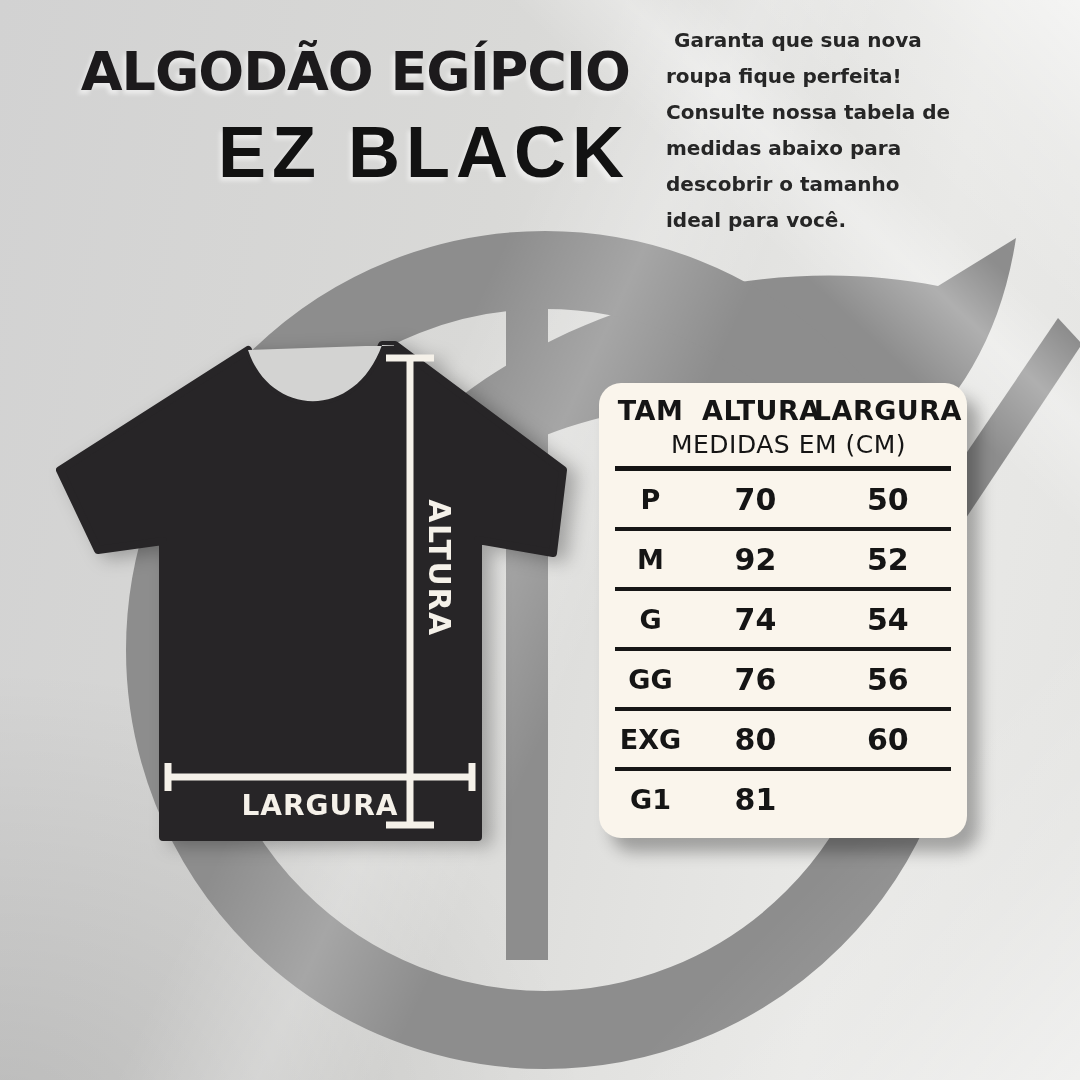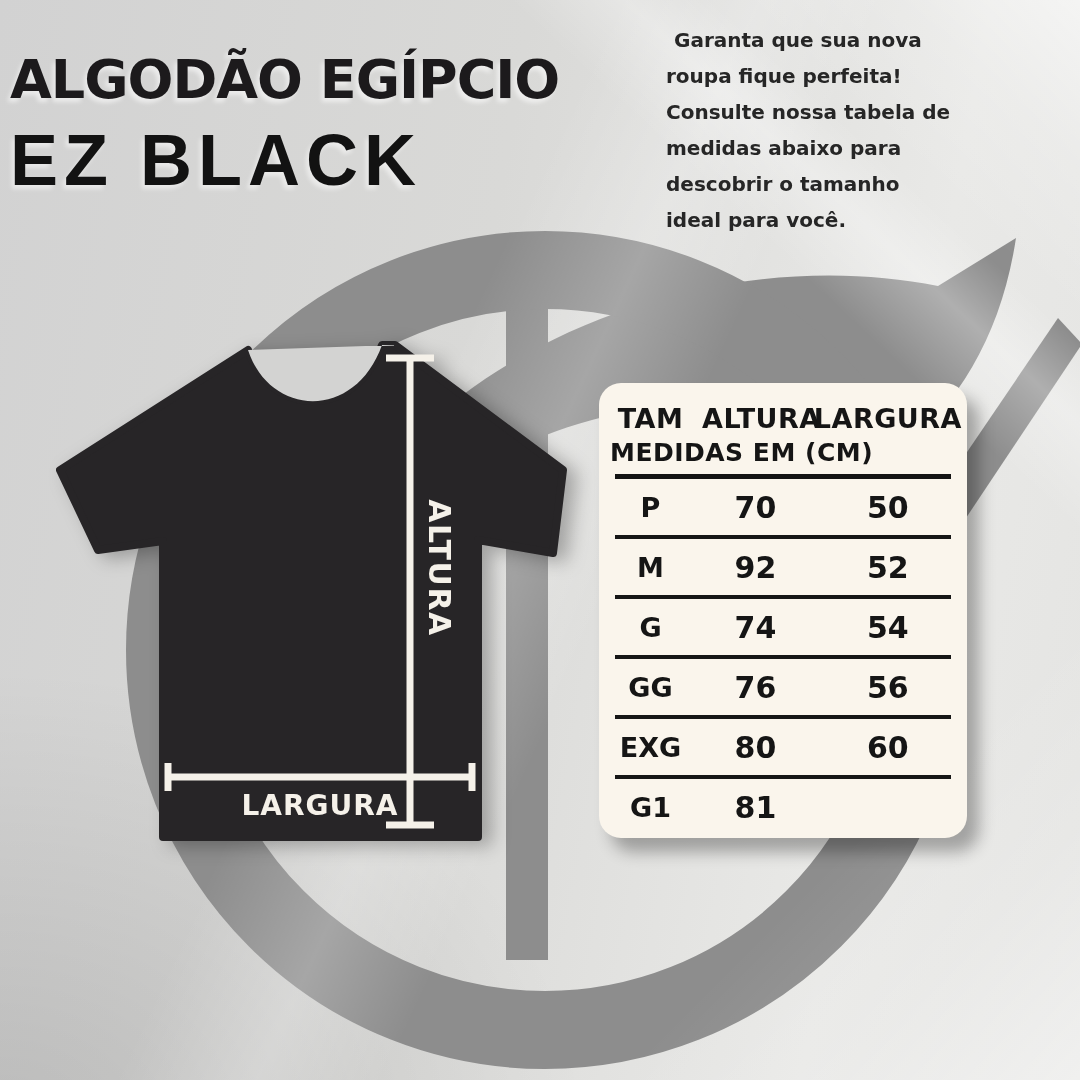--- a/index.html
+++ b/index.html
@@ -14,21 +14,21 @@
   .light-overlay{
     position:absolute;inset:0;z-index:2;pointer-events:none;
     background:
       linear-gradient(223deg, rgba(255,255,255,0.55) 0px, rgba(255,255,255,0.18) 120px, rgba(255,255,255,0) 235px),
       linear-gradient(223deg, rgba(255,255,255,0) 250px, rgba(255,255,255,0.30) 310px, rgba(255,255,255,0) 390px),
       linear-gradient(315deg, rgba(255,255,255,0.45) 0px, rgba(255,255,255,0.12) 180px, rgba(255,255,255,0) 330px),
       linear-gradient(295deg, rgba(255,255,255,0) 44%, rgba(255,255,255,0.22) 52%, rgba(255,255,255,0) 61%);
   }
   .watermark{position:absolute;inset:0;z-index:1;}
   
-  .title-block{position:absolute;left:10px;top:48px;width:620px;text-align:left;z-index:3;}
+  .title-block{position:absolute;left:10px;top:40px;width:620px;text-align:right;z-index:3;}
   .title-line1{
     font-weight:bold;font-size:54px;letter-spacing:-1px;color:#1c1a1c;
     text-shadow:-3px 4px 4px rgba(255,255,255,0.55);
   }
   .title-line2{
     font-family:"Liberation Sans",sans-serif;font-weight:bold;
     font-size:72px;letter-spacing:6px;color:#121212;margin-top:8px;
     text-shadow:-3px 4px 4px rgba(255,255,255,0.5);
   }
   .intro-text{
@@ -41,22 +41,22 @@
   .shirt-diagram svg{filter:drop-shadow(10px 5px 9px rgba(0,0,0,0.28));}
   .measure-label{font-family:"DejaVu Sans","Liberation Sans",sans-serif;font-weight:bold;fill:#f5f1e9;}
   
   .size-card{
     position:absolute;left:599px;top:383px;width:368px;height:455px;z-index:3;
     background:#faf5ec;border-radius:22px;
     box-shadow:12px 14px 16px rgba(0,0,0,0.30);
     color:#151515;box-sizing:border-box;
   }
   .cols{display:grid;grid-template-columns:28% 29% 43%;align-items:center;text-align:center;}
-  .thead-row{padding-top:20px;font-weight:bold;font-size:27px;letter-spacing:0.5px;}
-  .thead-sub{text-align:left;font-weight:bold;font-size:25px;letter-spacing:0.5px;margin-top:4px;margin-left:11px;}
+  .thead-row{padding-top:12px;font-weight:bold;font-size:27px;letter-spacing:0.5px;}
+  .thead-sub{text-align:center;font-weight:normal;font-size:25px;letter-spacing:0.5px;margin-top:4px;margin-left:11px;}
   .rule{height:5px;background:#141414;margin:7px 16px 0 16px;}
   .trow{height:56px;}
   .row-divider{height:4px;background:#161616;margin:0 16px;}
   .cell-size{font-weight:bold;font-size:27px;}
   .cell-num{font-weight:bold;font-size:30px;}
 </style>
 </head>
 <body>
 
 <div class="canvas">

